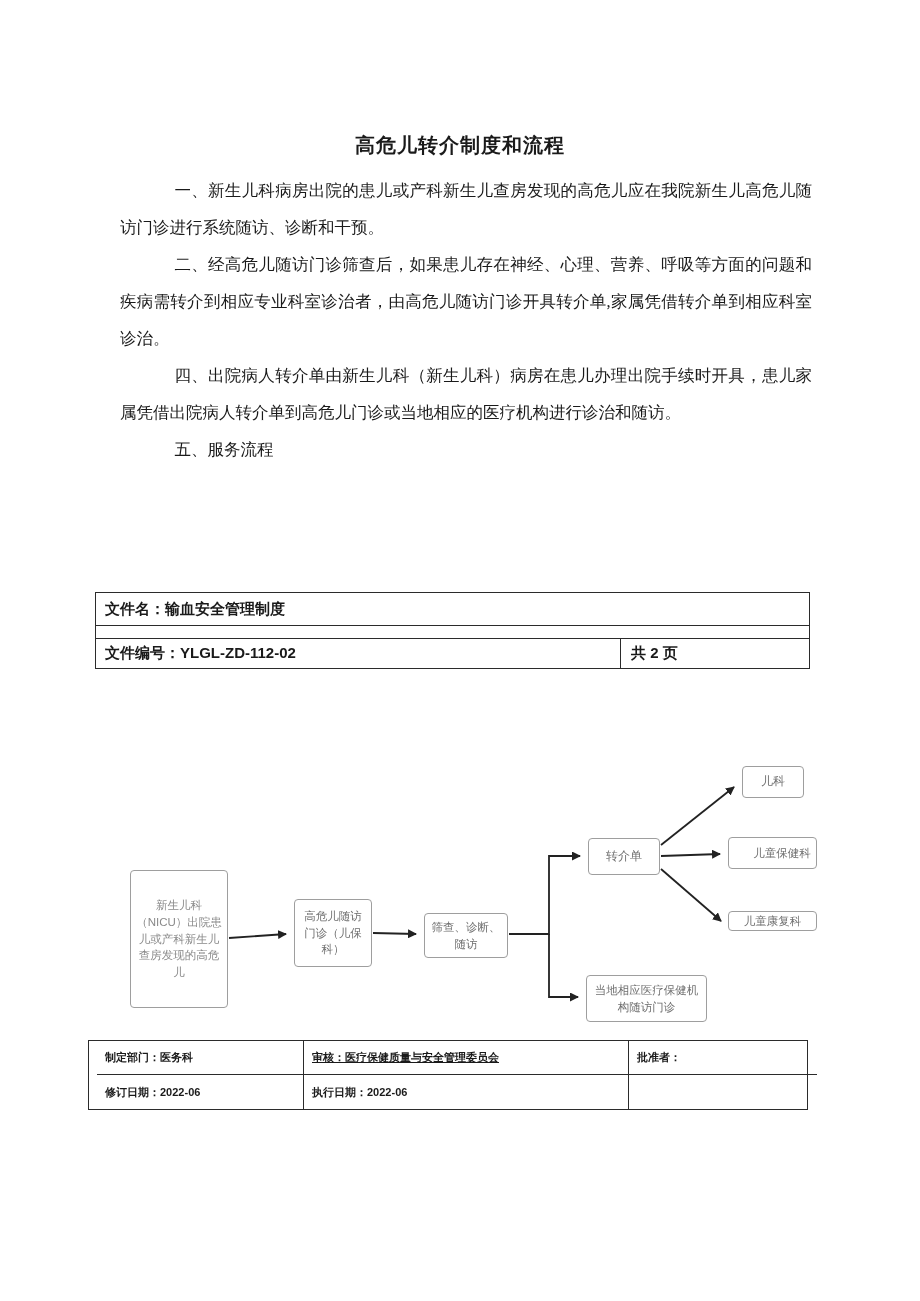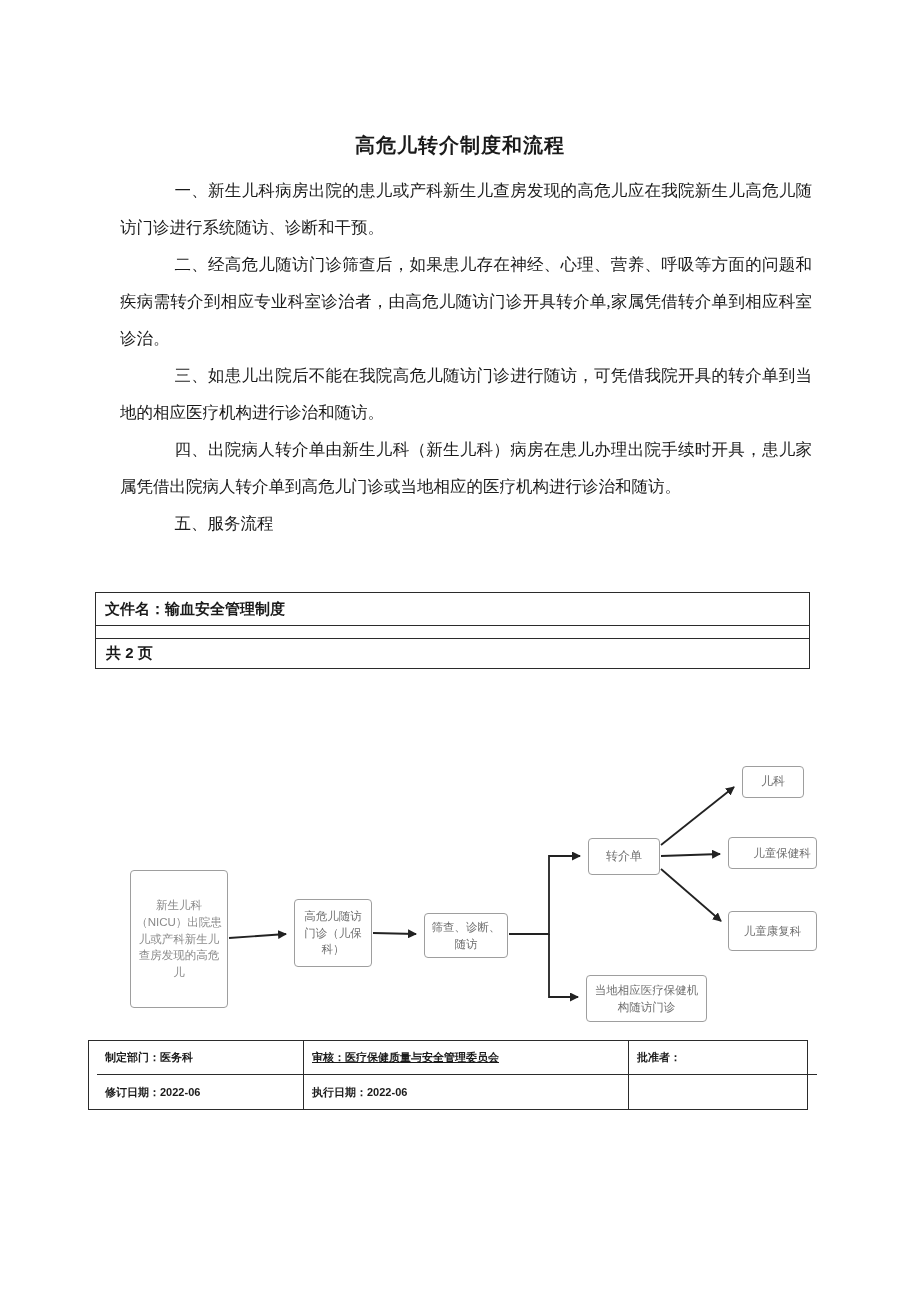--- a/index.html
+++ b/index.html
@@ -67,21 +67,21 @@
     justify-content: center;
     text-align: center;
     padding: 3px 5px;
   }
   .node-source   { left: 130px; top: 870px; width: 98px;  height: 138px; color: #8a8a8a; }
   .node-clinic   { left: 294px; top: 899px; width: 78px;  height: 68px; }
   .node-screen   { left: 424px; top: 913px; width: 84px;  height: 45px; }
   .node-referral { left: 588px; top: 838px; width: 72px;  height: 37px; font-size: 12px; }
   .node-ped      { left: 742px; top: 766px; width: 62px;  height: 32px; font-size: 12px; }
   .node-health   { left: 728px; top: 837px; width: 89px;  height: 32px; padding-left: 24px; }
-  .node-rehab    { left: 728px; top: 911px; width: 89px;  height: 40px; }
+  .node-rehab    { left: 728px; top: 911px; width: 89px;  height: 20px; }
   .node-local    { left: 586px; top: 975px; width: 121px; height: 47px; }
   .flow-arrows {
     position: absolute;
     left: 0; top: 0;
     width: 920px; height: 1301px;
     pointer-events: none;
   }
   
   .footer-table {
     position: absolute;
@@ -113,29 +113,29 @@
 </head>
 <body>
 
 <div class="page">
 
   <div class="doc-title">高危儿转介制度和流程</div>
 
   <div class="paragraphs">
     <p>一、新生儿科病房出院的患儿或产科新生儿查房发现的高危儿应在我院新生儿高危儿随访门诊进行系统随访、诊断和干预。</p>
     <p>二、经高危儿随访门诊筛查后，如果患儿存在神经、心理、营养、呼吸等方面的问题和疾病需转介到相应专业科室诊治者，由高危儿随访门诊开具转介单,家属凭借转介单到相应科室诊治。</p>
-    <p>三、如患儿出院后不能在我院高危儿随访门诊进行随访，可凭借我院开具的转介单到当地的相应医疗机构进行诊治和随访。</p>
     <p>四、出院病人转介单由新生儿科（新生儿科）病房在患儿办理出院手续时开具，患儿家属凭借出院病人转介单到高危儿门诊或当地相应的医疗机构进行诊治和随访。</p>
     <p>五、服务流程</p>
   </div>
 
   <div class="doc-table">
     <div class="row row1">文件名：输血安全管理制度</div>
     <div class="row row2"></div>
     <div class="row row3">
+      <div class="cell-fileno">文件编号：YLGL-ZD-112-02</div>
       <div class="cell-pages">共 2 页</div>
     </div>
   </div>
 
   <svg class="flow-arrows" viewBox="0 0 920 1301" xmlns="http://www.w3.org/2000/svg">
     <defs>
       <marker id="arrow" markerWidth="10" markerHeight="9" refX="8" refY="4.5" orient="auto" markerUnits="userSpaceOnUse">
         <path d="M0,0 L9,4.5 L0,9 z" fill="#222222"></path>
       </marker>
     </defs>

